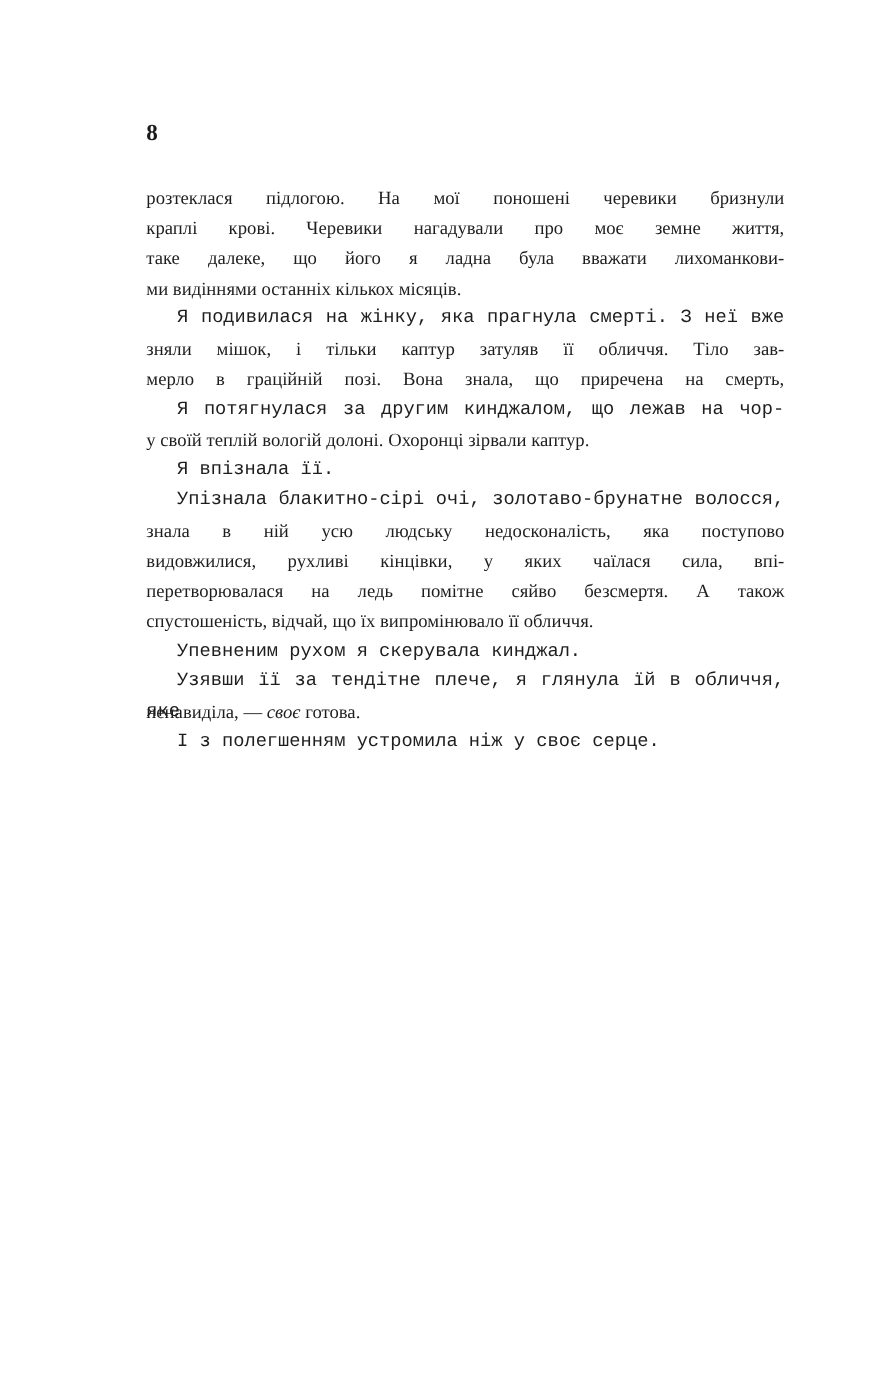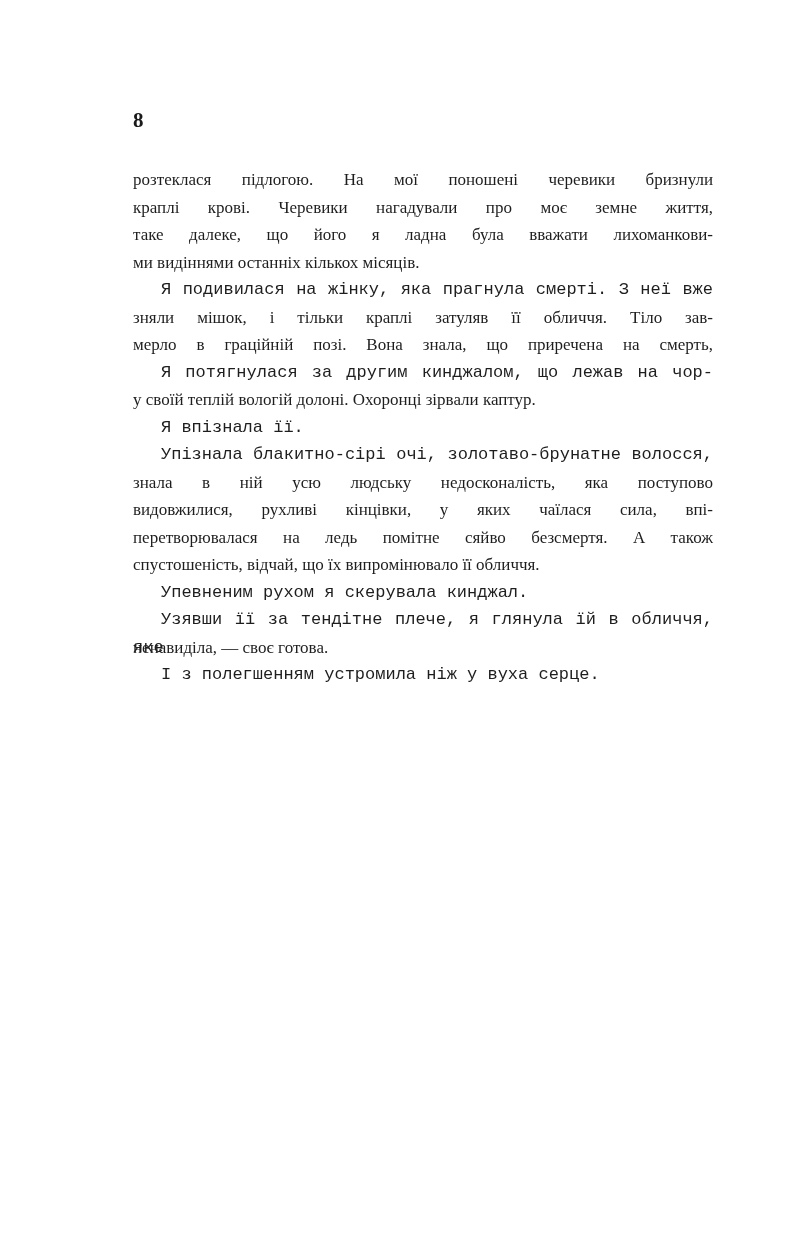--- a/index.html
+++ b/index.html
@@ -46,37 +46,38 @@
   }
   .line.justify {
     text-align: justify;
     text-align-last: justify;
   }
   .line.indent {
     text-indent: 28px;
     font-family: Liberation Mono, monospace;
   }
   .italic {
+    font-style: italic;
   }
 </style>
 </head>
 <body>
 
 <div class="page">
   <div class="page-number">8</div>
   <div class="text-block">
       <div class="paragraph">
         <div class="line justify">розтеклася підлогою. На мої поношені черевики бризнули</div>
         <div class="line justify">краплі крові. Черевики нагадували про моє земне життя,</div>
         <div class="line justify">таке далеке, що його я ладна була вважати лихоманкови-</div>
         <div class="line">ми видіннями останніх кількох місяців.</div>
       </div>
       <div class="paragraph">
         <div class="line justify indent">Я подивилася на жінку, яка прагнула смерті. З неї вже</div>
-        <div class="line justify">зняли мішок, і тільки краплі затуляв її обличчя. Тіло зав-</div>
+        <div class="line justify">зняли мішок, і тільки каптур затуляв її обличчя. Тіло зав-</div>
         <div class="line justify">мерло в граційній позі. Вона знала, що приречена на смерть,</div>
       </div>
       <div class="paragraph">
         <div class="line justify indent">Я потягнулася за другим кинджалом, що лежав на чор-</div>
         <div class="line">у своїй теплій вологій долоні. Охоронці зірвали каптур.</div>
       </div>
       <div class="paragraph">
         <div class="line indent">Я впізнала її.</div>
       </div>
       <div class="paragraph">
@@ -87,16 +88,16 @@
         <div class="line">спустошеність, відчай, що їх випромінювало її обличчя.</div>
       </div>
       <div class="paragraph">
         <div class="line indent">Упевненим рухом я скерувала кинджал.</div>
       </div>
       <div class="paragraph">
         <div class="line justify indent">Узявши її за тендітне плече, я глянула їй в обличчя, яке</div>
         <div class="line"><span>ненавиділа, — </span><span class="italic">своє</span><span> готова.</span></div>
       </div>
       <div class="paragraph">
-        <div class="line indent">І з полегшенням устромила ніж у вуха серце.</div>
+        <div class="line indent">І з полегшенням устромила ніж у своє серце.</div>
       </div>
     </div>
 </div>
 
 </body></html>

